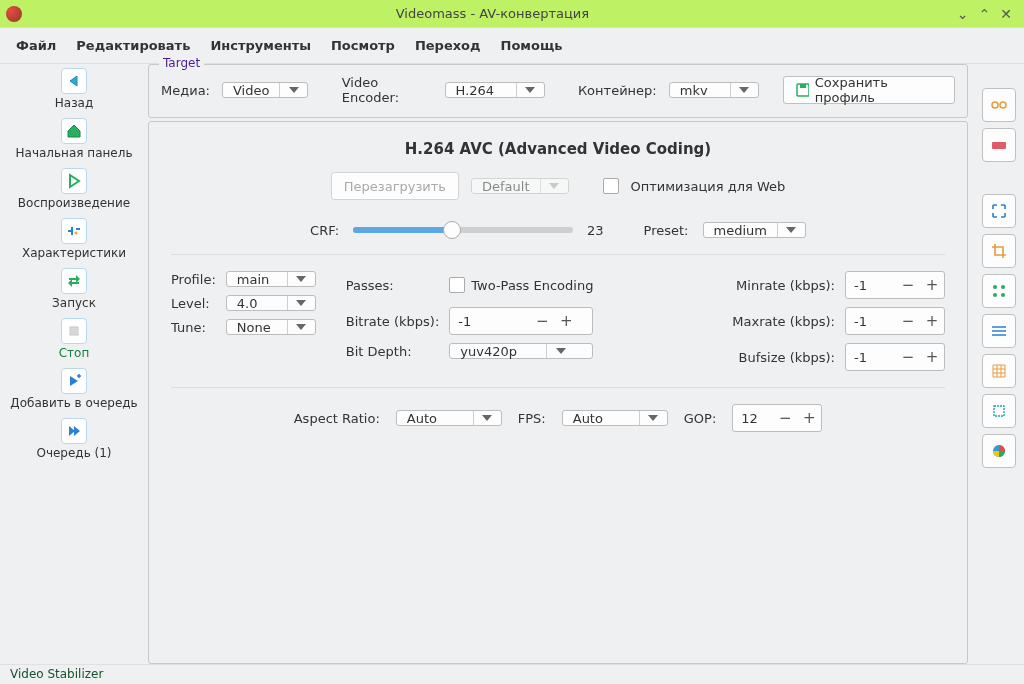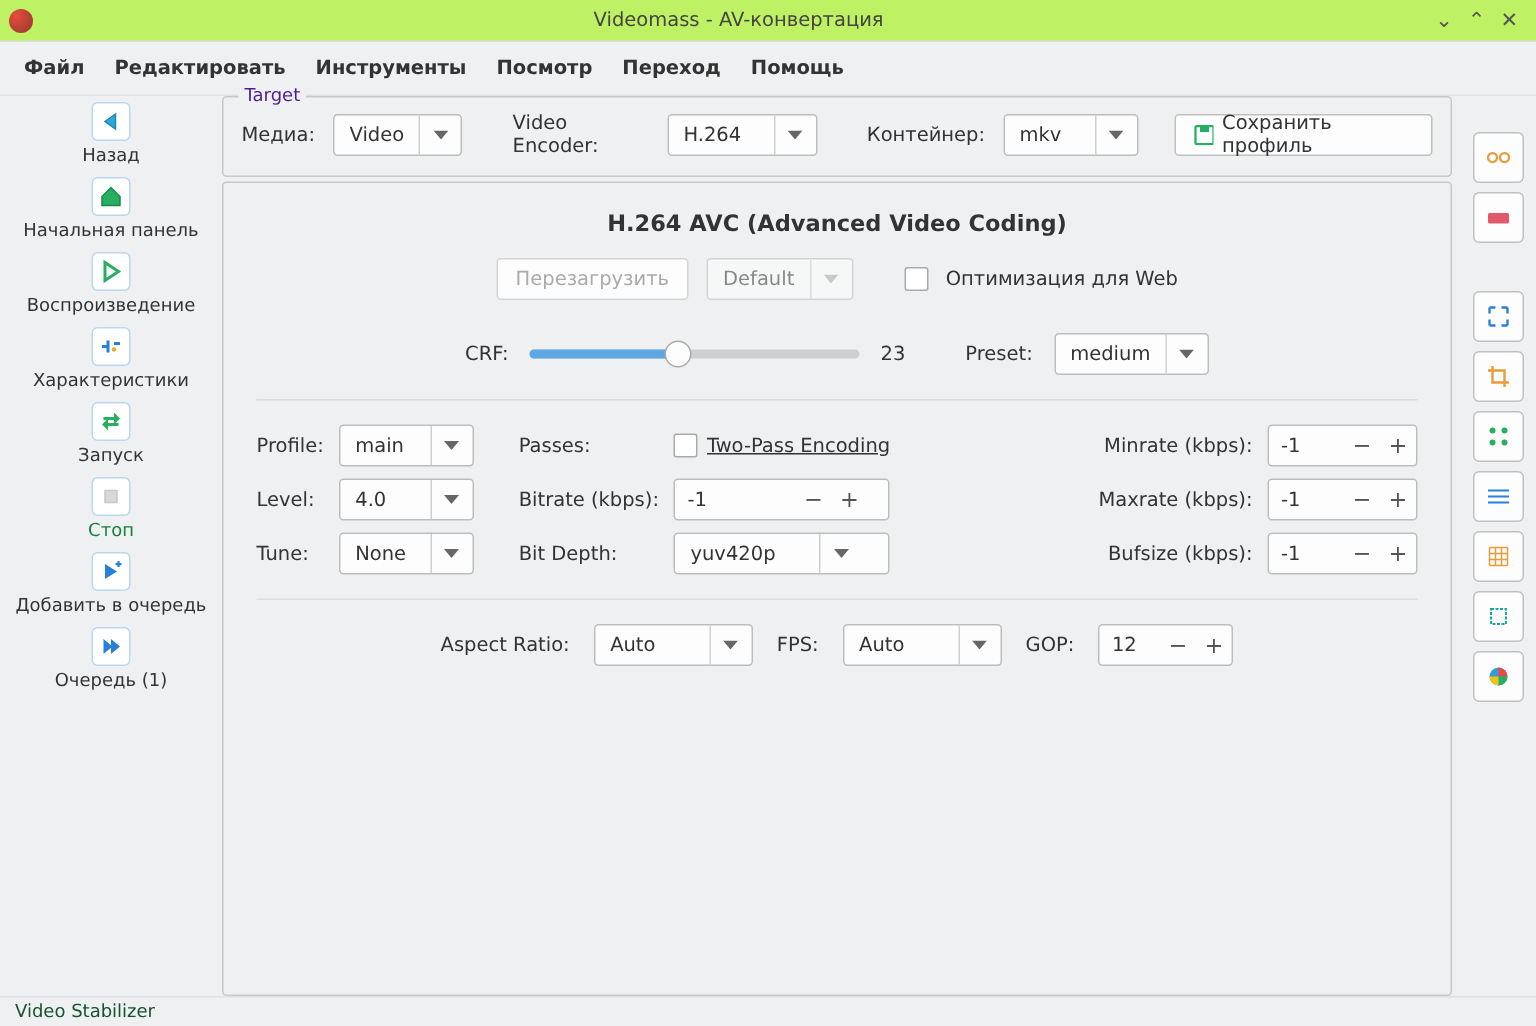--- a/index.html
+++ b/index.html
@@ -16,21 +16,21 @@
 .tbtn { display: flex; flex-direction: column; align-items: center; gap: 2px; padding: 4px 0; cursor: pointer; }
 .tbtn .ticon { width: 26px; height: 26px; border: 1px solid #b9d8ef; border-radius: 4px; background: #fff; display: flex; align-items: center; justify-content: center; }
 .tbtn .tlbl { font-size: 12px; color: #333; text-align: center; }
 .tbtn.disabled .tlbl { color: #15803d; }
 .tbtn.disabled .ticon svg path, .tbtn.disabled .ticon svg rect { stroke: #c8c8c8 !important; fill: #d8d8d8 !important; }
 .main { flex: 1; display: flex; flex-direction: column; padding-right: 6px; }
 .fieldset { border: 1px solid #c8c8c8; border-radius: 3px; padding: 10px 12px 12px 12px; margin: 6px 0 4px 0; position: relative; }
 .fieldset > .legend { position: absolute; top: -9px; left: 10px; background: #eff0f1; padding: 0 4px; font-size: 12px; color: #4c1d95; }
 .row { display: flex; align-items: center; gap: 12px; }
 .lbl { font-size: 13px; }
-.select { display: inline-flex; align-items: center; border: 1px solid #bdbdbd; background: #fdfdfd; border-radius: 3px; height: 28px; }
+.select { display: inline-flex; align-items: center; border: 1px solid #bdbdbd; background: #fdfdfd; border-radius: 3px; height: 16px; }
 .select .sval { padding: 0 10px; min-width: 46px; }
 .select .arrow { width: 28px; height: 100%; border-left: 1px solid #cfcfcf; display: flex; align-items: center; justify-content: center; }
 .btn { display: inline-flex; align-items: center; gap: 6px; padding: 5px 12px; border: 1px solid #c0c0c0; background: #fdfdfd; border-radius: 3px; cursor: pointer; height: 28px; }
 .btn.disabled { color: #aaa; border-color: #d4d4d4; cursor: default; }
 .tabs { display: flex; gap: 0; margin-top: 4px; }
 .tab { padding: 8px 14px; font-size: 13px; color: #555; cursor: pointer; border: 1px solid transparent; border-bottom: none; }
 .tab.active { color: #2a6fbf; border-color: #c8c8c8; border-top-left-radius: 4px; border-top-right-radius: 4px; background: #eff0f1; position: relative; z-index: 2; }
 .panel { border: 1px solid #c8c8c8; border-radius: 3px; padding: 18px 22px; margin-top: -1px; flex: 1; }
 .panel h3 { text-align: center; font-size: 15px; font-weight: bold; margin-bottom: 14px; }
 .center-row { display: flex; align-items: center; justify-content: center; gap: 12px; }
@@ -255,21 +255,21 @@
               <span class="arrow">
                 <svg width="10" height="6">
                   <path d="M0 0 L5 6 L10 0" fill="#666"></path>
                 </svg>
               </span>
             </div>
       </div>
 
       <div style="display:grid; grid-template-columns:auto auto; gap:8px 10px; align-items:center;">
         <span>Passes:</span>
-        <div style="display:flex; align-items:center; gap:6px; height:28px;text-decoration:underline;">
+        <div style="display:flex; align-items:center; gap:6px; height:28px;">
               <span class="checkbox"></span>
               <span>Two-Pass Encoding</span>
             </div>
         <span>Bitrate (kbps):</span>
         <div class="spin">
               <span class="sval" style="min-width:80px">-1</span>
               <span class="sbtn">−</span>
               <span class="sbtn">+</span>
             </div>
         <span>Bit Depth:</span>

